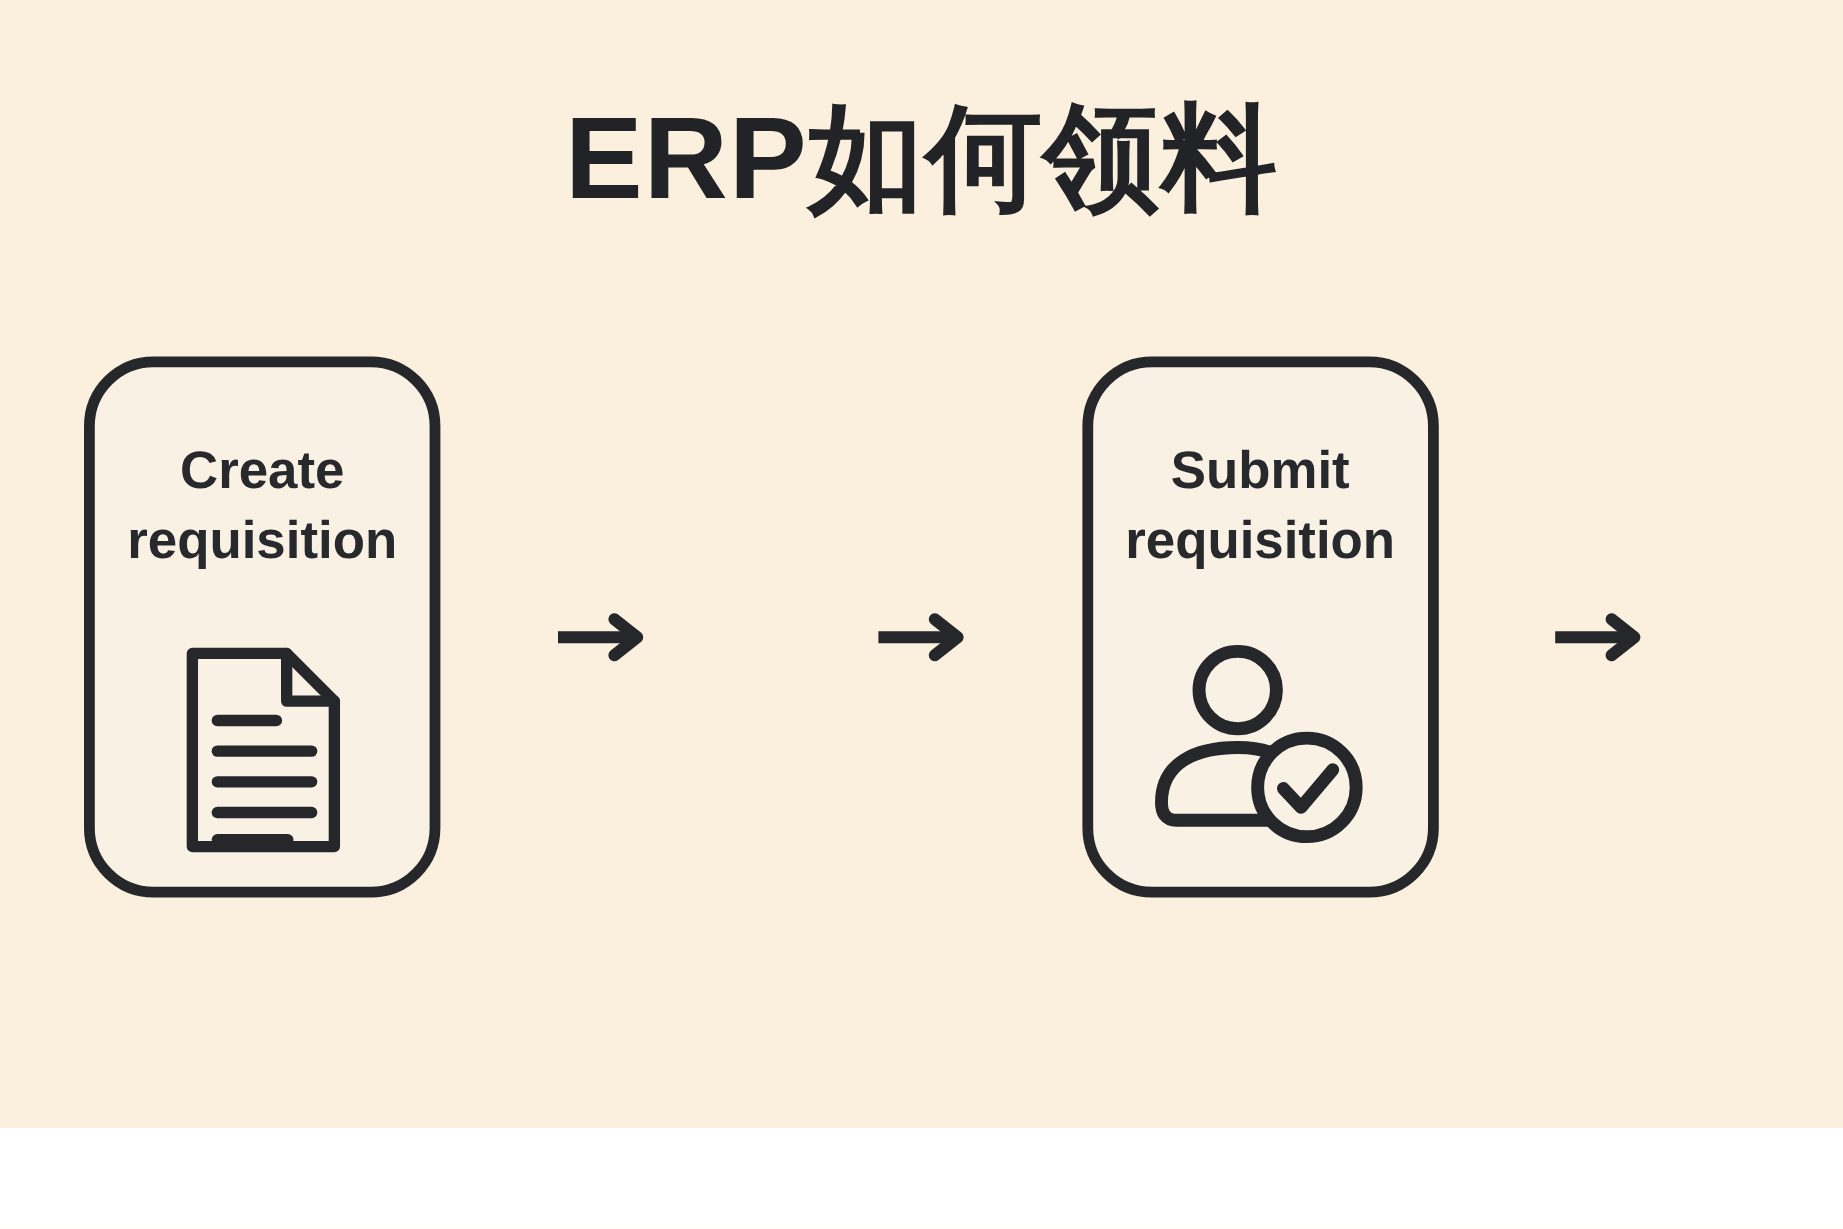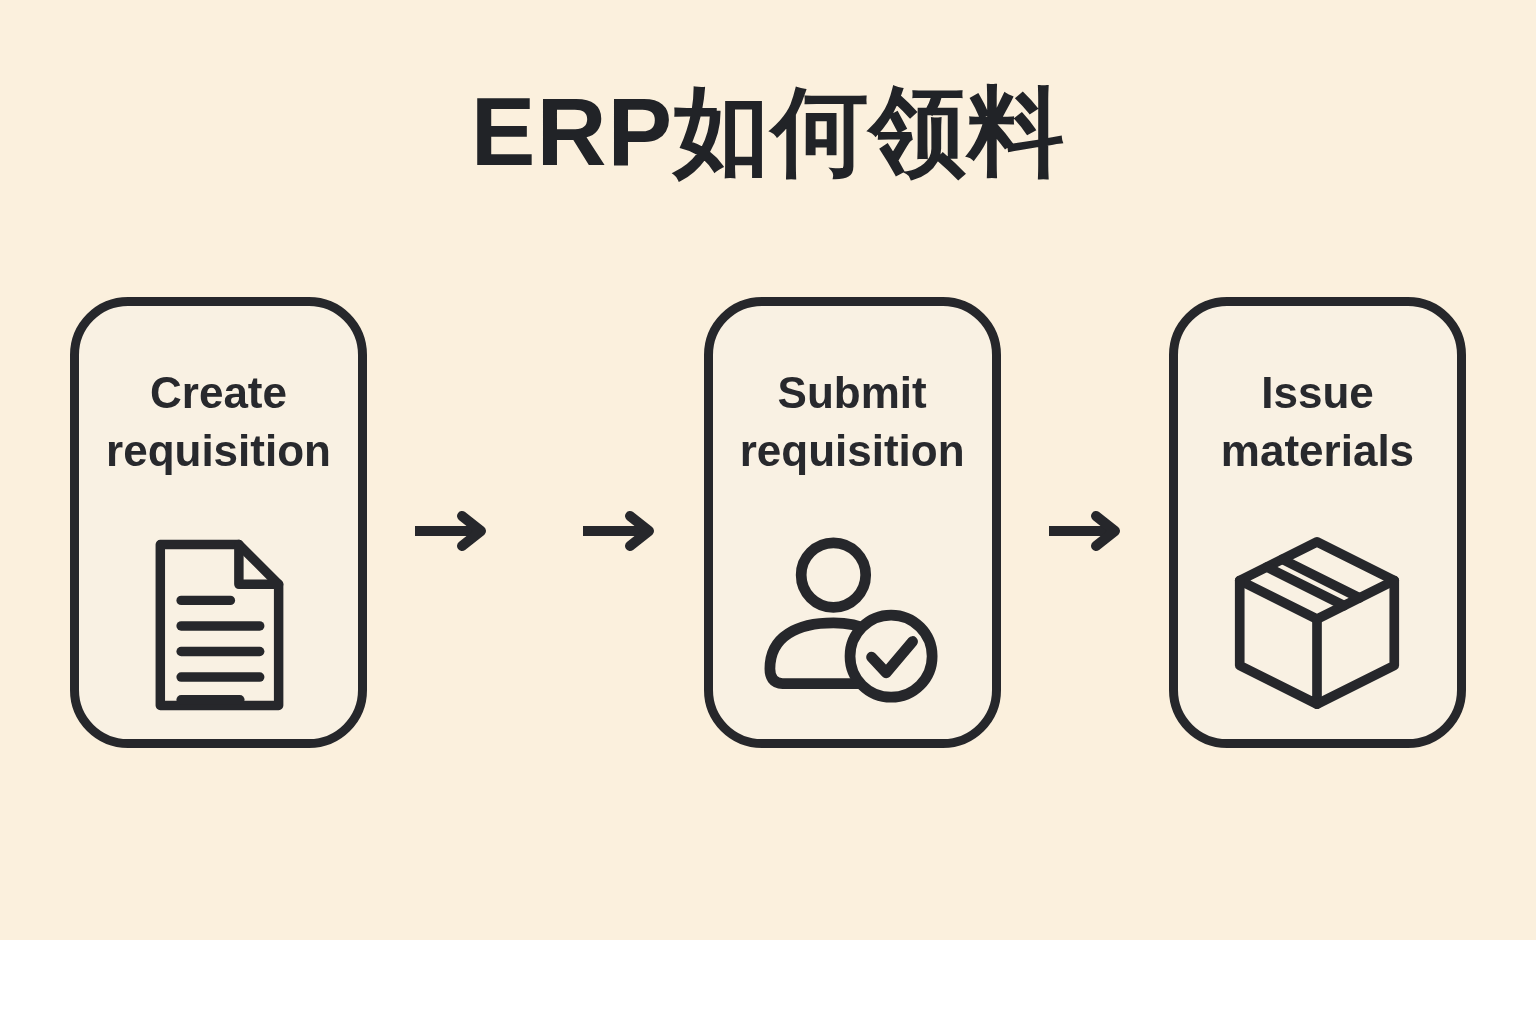--- a/index.html
+++ b/index.html
@@ -120,27 +120,15 @@
       </div>
     </div>
 
     <div class="connector">
       <svg width="72" height="44" viewBox="0 0 72 44" fill="none" stroke="#26272B" stroke-width="10" stroke-linecap="round" stroke-linejoin="round">
         <line x1="0" y1="22" x2="62" y2="22"></line>
         <path d="M47 7 L66 22 L47 37"></path>
       </svg>
     </div>
 
-    <div class="step-box">
-      <div class="step-label">Issue materials</div>
-      <div class="step-icon">
-        <svg width="170" height="178" viewBox="0 0 176 184" fill="none" stroke="#26272B" stroke-width="10" stroke-linecap="round" stroke-linejoin="round">
-          <path d="M88 8 L168 48 L88 88 L8 48 Z"></path>
-          <path d="M8 48 L8 136 L88 176 L88 88"></path>
-          <path d="M168 48 L168 136 L88 176"></path>
-          <path d="M52 26 L132 66"></path>
-          <path d="M36 34 L116 74"></path>
-        </svg>
-      </div>
-    </div>
 
   </div>
 </div>
 
 </body></html>

